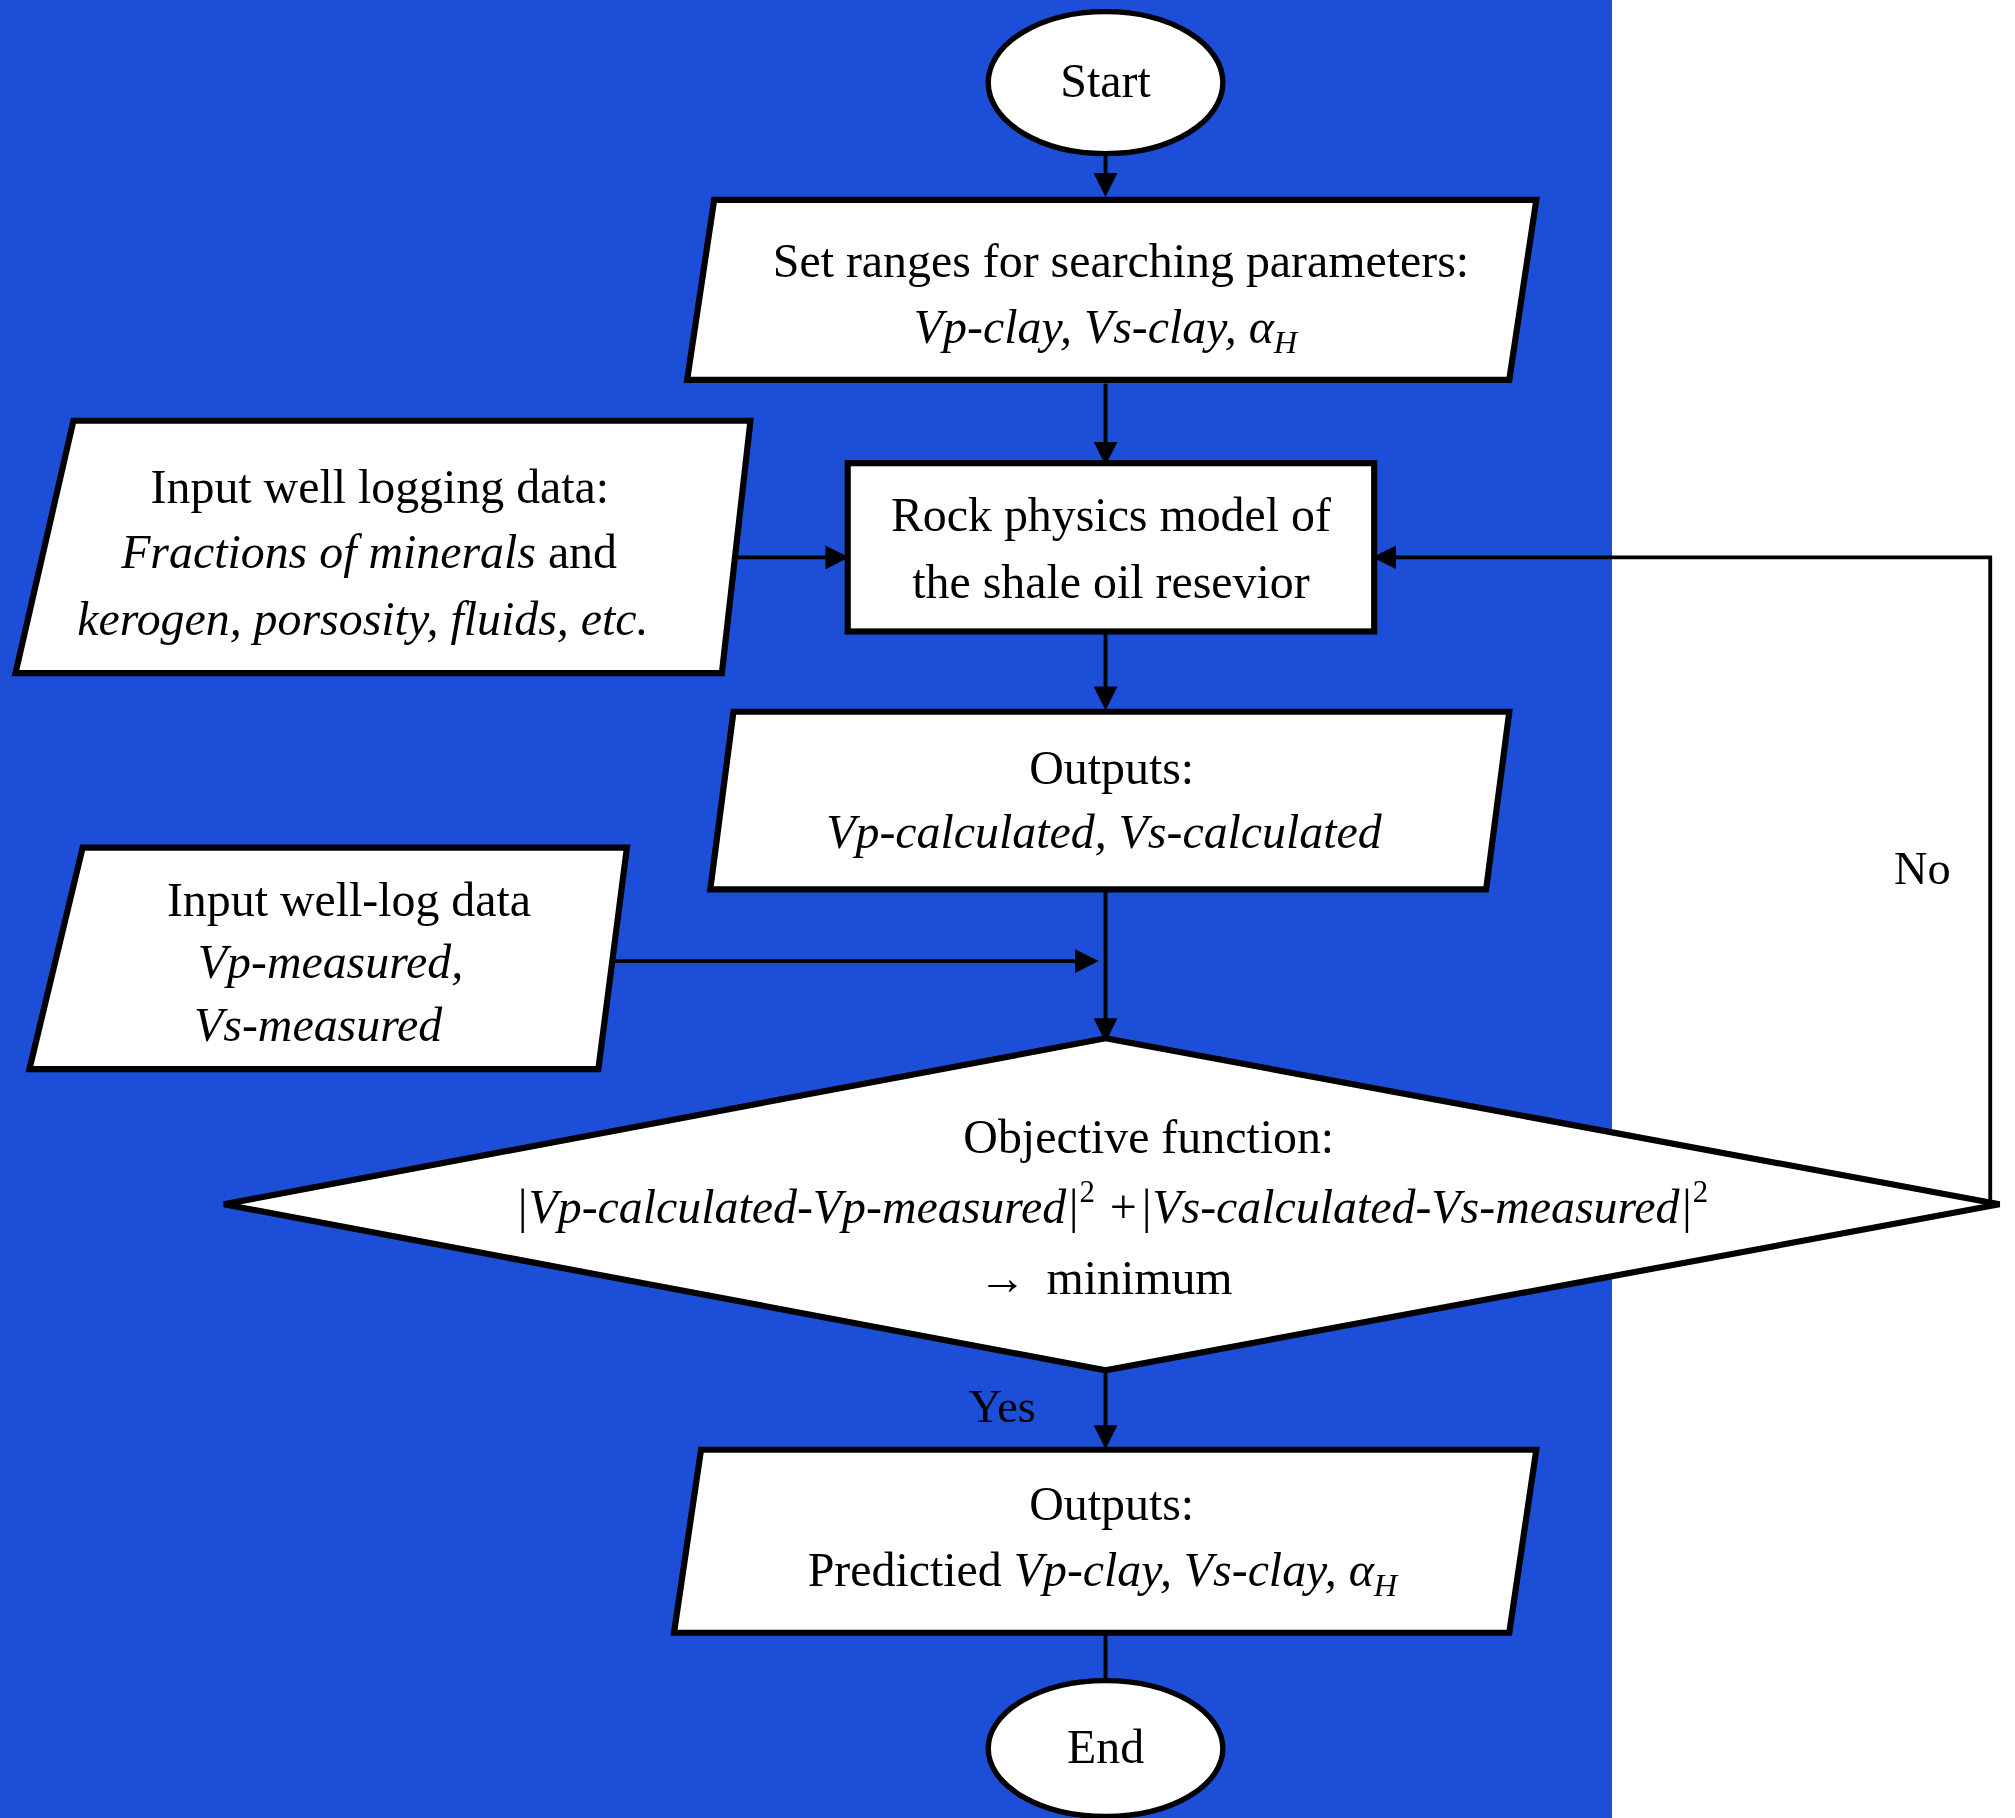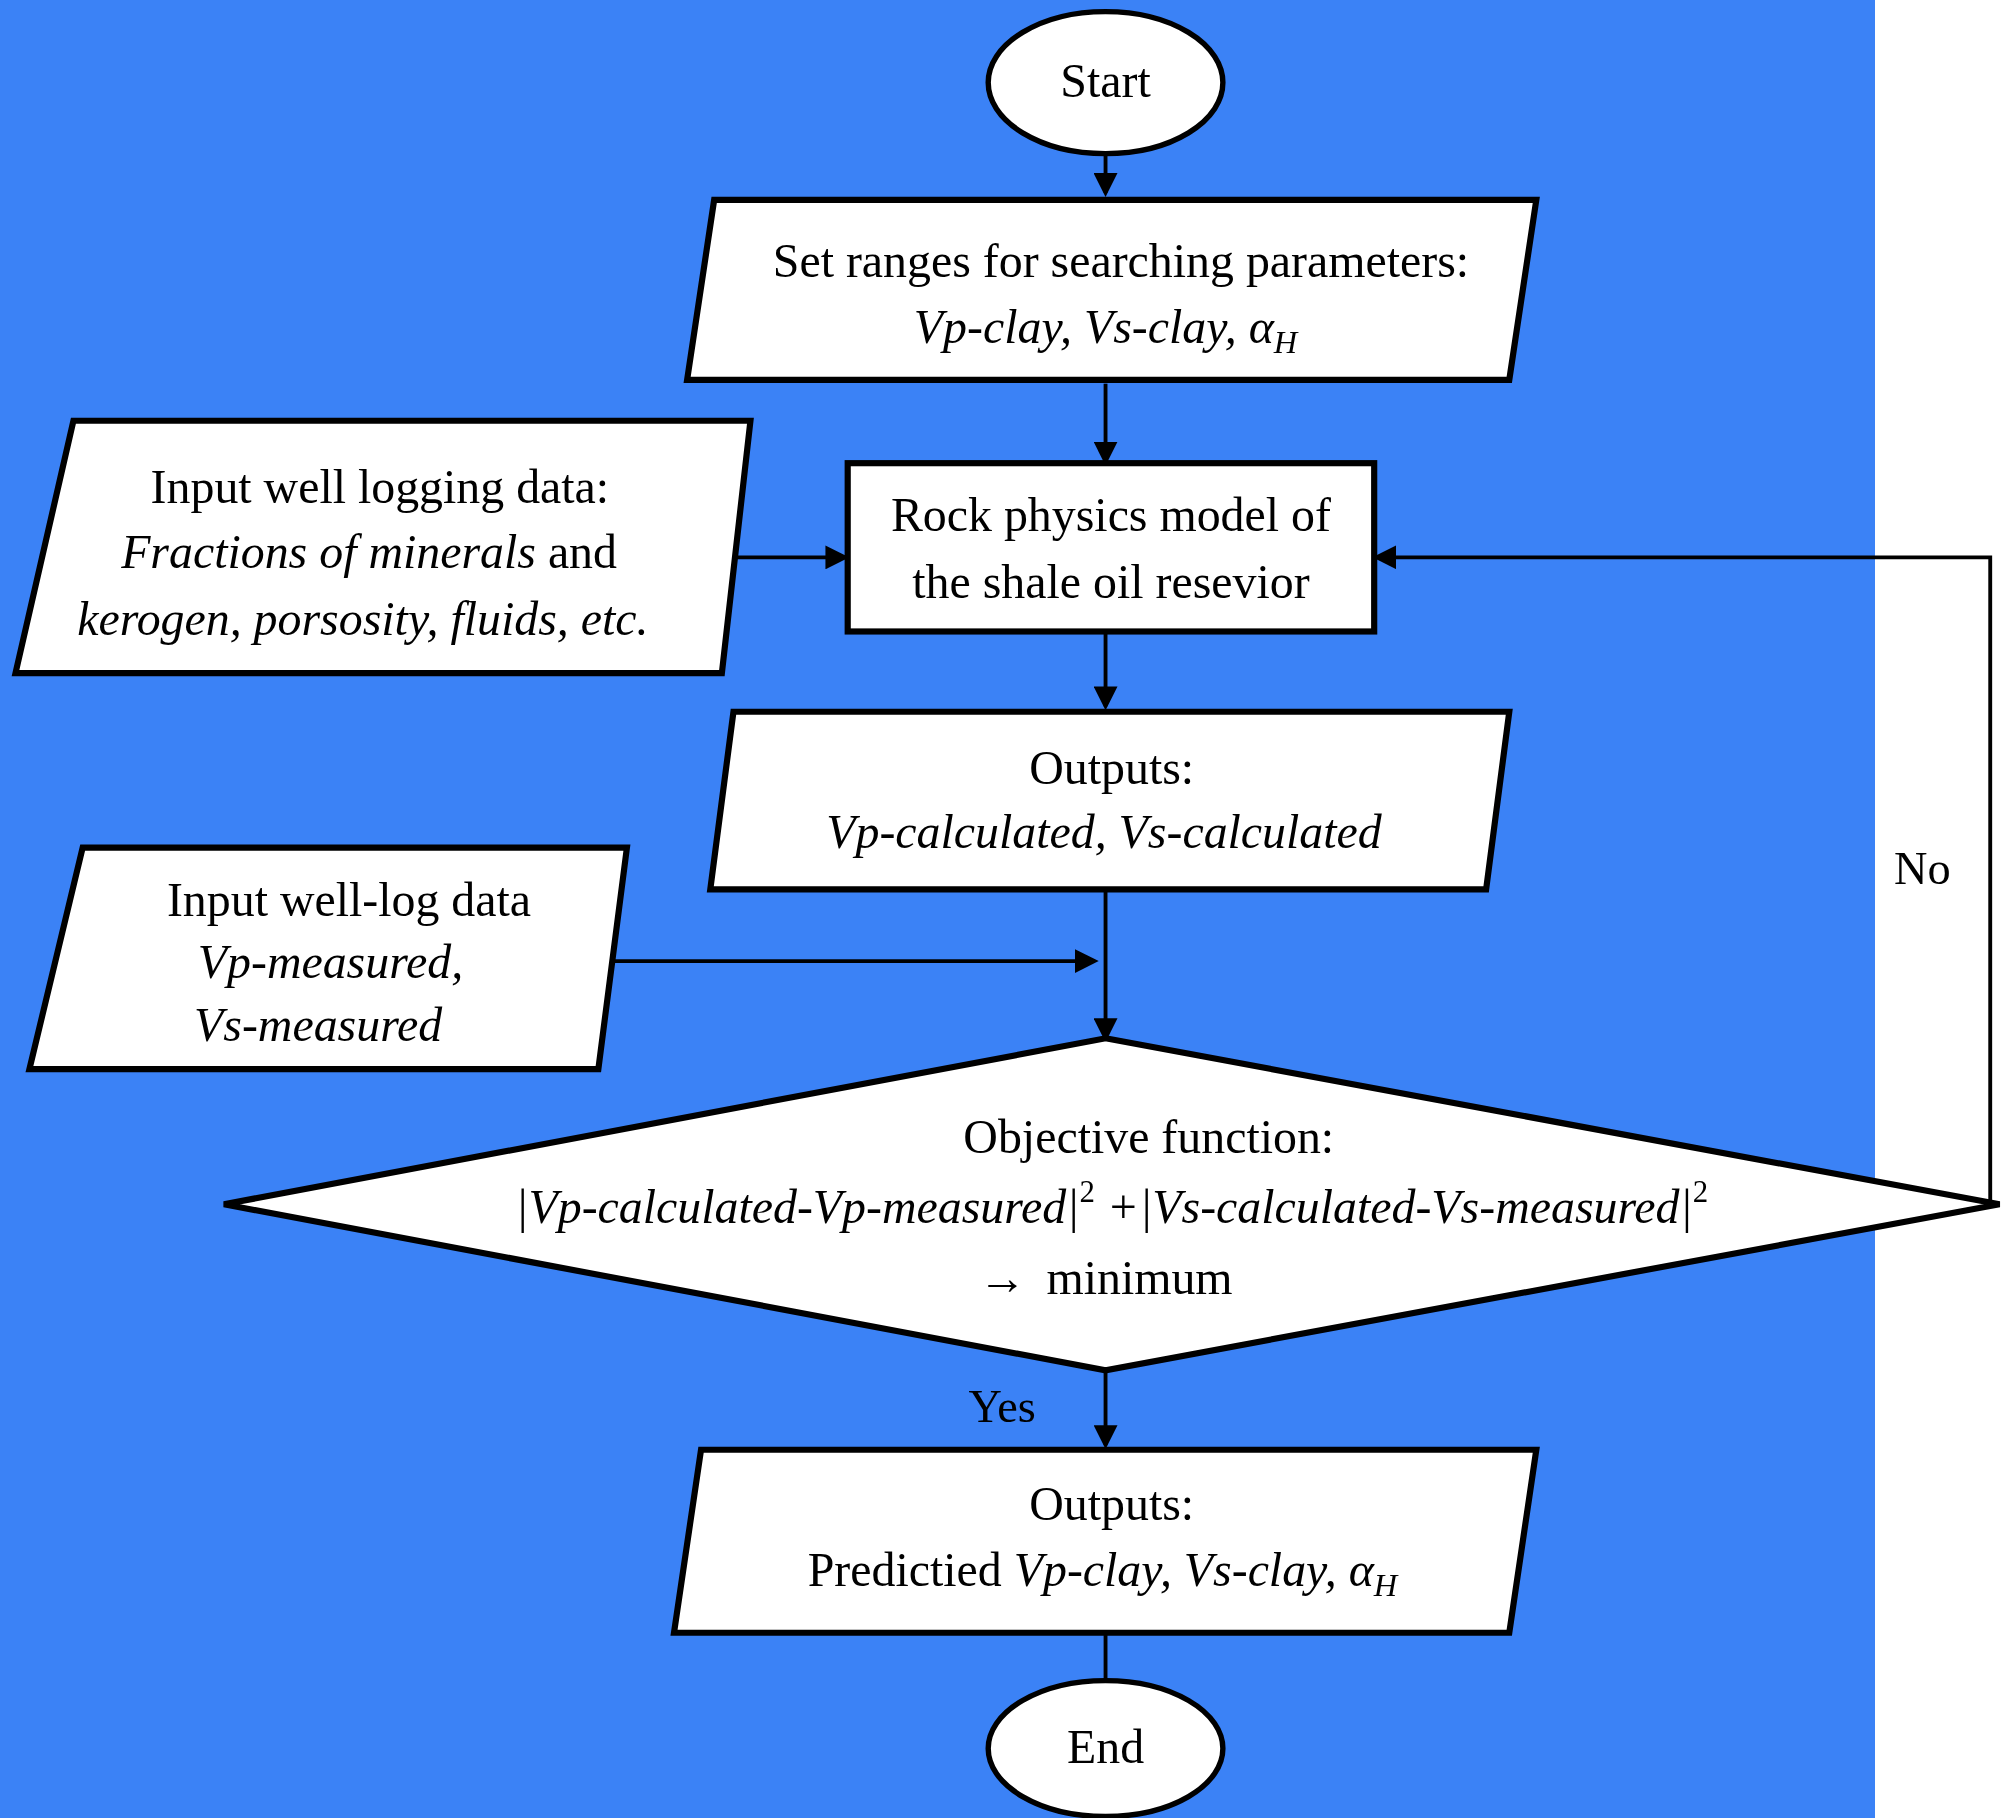--- a/index.html
+++ b/index.html
@@ -2,23 +2,23 @@
 <html style="font-size:12.4px"><head>
 <meta charset="utf-8">
 <style>
   html, body {
     margin: 0;
     padding: 0;
     background: #ffffff;
   }
   #flowchart-root {
     position: relative;
-    width: 1875px;
+    width: 1612px;
     height: 1818px;
-    background: #3b82f6;
+    background: #1d4ed8;
     font-family: "Liberation Serif", "DejaVu Serif", serif;
   }
   svg.flow-canvas {
     display: block;
     width: 2015px;
     height: 1818px;
   }
   .shape-outline {
     fill: #ffffff;
     stroke: #000000;

